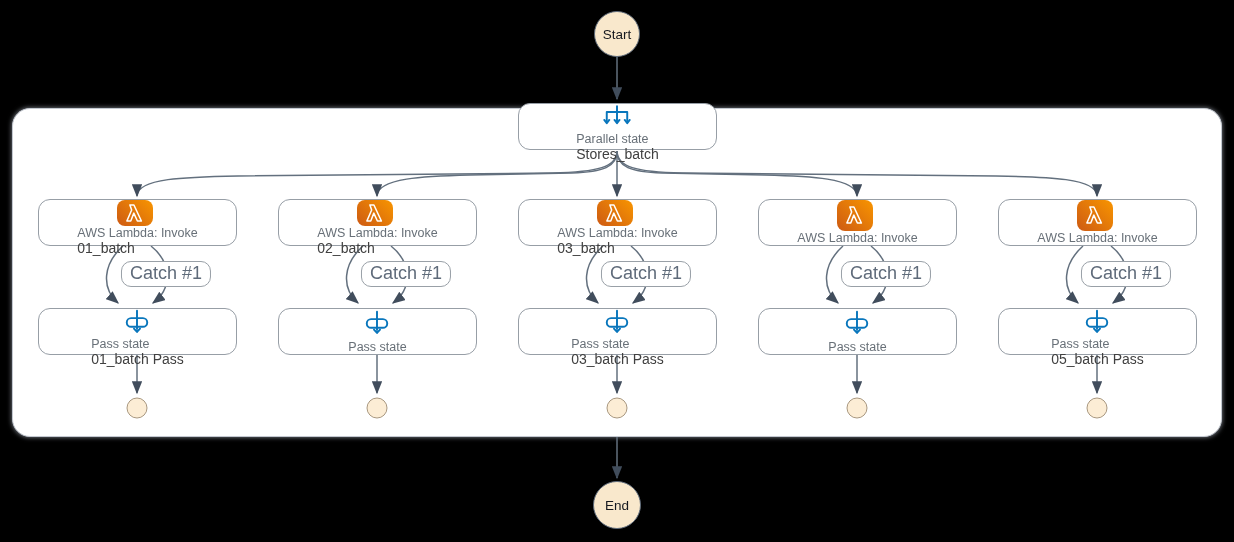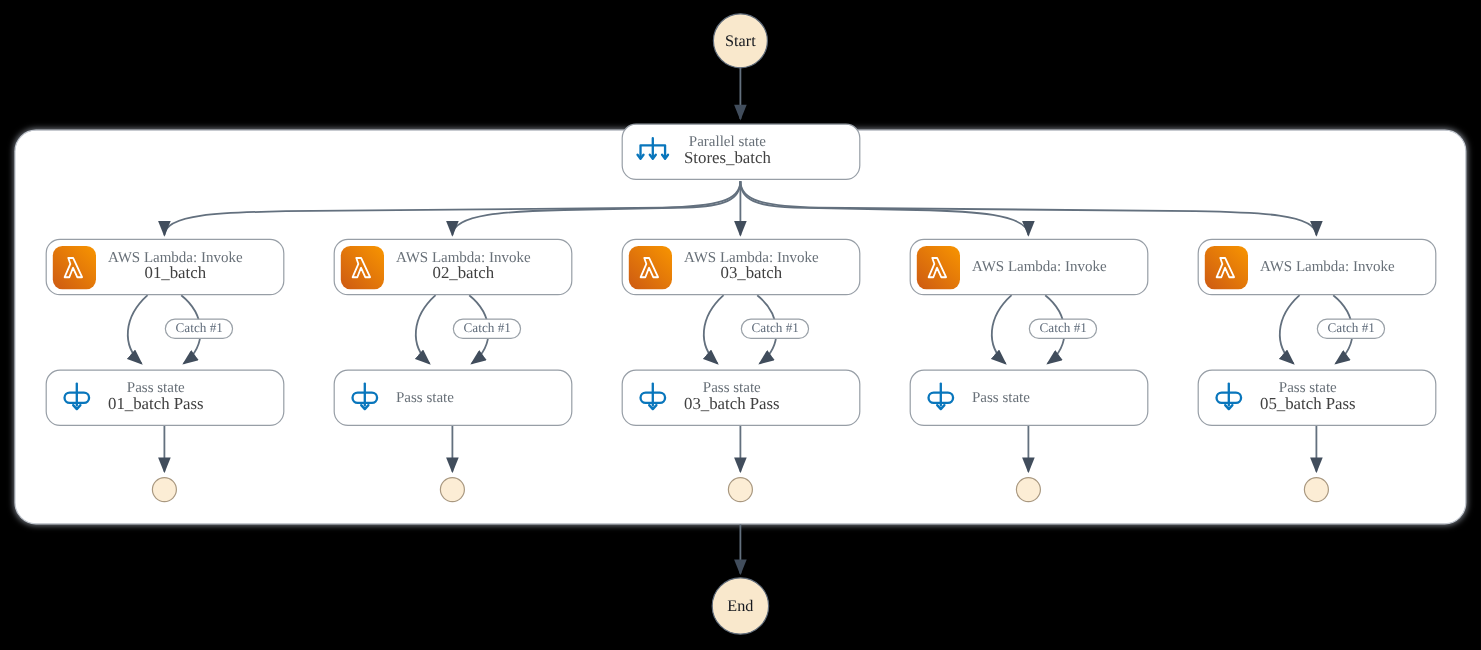--- a/index.html
+++ b/index.html
@@ -1,46 +1,46 @@
 <!DOCTYPE html>
 <html><head>
 <meta charset="utf-8">
 <style>
   html,body{margin:0;padding:0;background:#000;}
   .canvas{
     position:relative;width:1234px;height:542px;background:#000;
-    font-family:Liberation Serif, serif;overflow:hidden;text-align:center;
+    font-family:Liberation Sans, sans-serif;overflow:hidden;
   }
   .container{
     position:absolute;left:12px;top:108px;width:1210px;height:329px;
     background:#fff;border:1px solid #c3c8d0;border-radius:18px;
     box-shadow:0 0 5px rgba(150,155,165,.9);box-sizing:border-box;
   }
   .edges{position:absolute;left:0;top:0;pointer-events:none;}
   .card{
     position:absolute;width:199px;height:47px;background:#fff;
     border:1px solid #979ea6;border-radius:12px;box-sizing:border-box;
-    display:flex;align-items:center;cursor:pointer;
+    display:flex;align-items:center;cursor:pointer;flex-direction:column;
   }
   .lambda-badge{
     width:36px;height:36px;min-width:36px;border-radius:8px;
     margin:0 10px 0 5px;display:flex;align-items:center;justify-content:center;
     background:linear-gradient(45deg,#cd5a13 0%,#f89500 100%);
   }
   .blue-badge{
     width:34px;height:34px;min-width:34px;margin:0 9px 0 8px;
     display:flex;align-items:center;justify-content:center;
   }
   .txt{display:flex;flex-direction:column;justify-content:center;}
   .type-label{font-size:12.5px;color:#687078;line-height:1.15;white-space:nowrap;}
   .title{font-size:14px;color:#404040;line-height:1.2;white-space:nowrap;}
   .catch-pill{
     position:absolute;transform:translate(-50%,-50%);
     background:#fff;border:1px solid #99a0a7;border-radius:10px;
-    padding:1px 8px 2px 8px;font-size:11px;color:#5f6b7a;white-space:nowrap;
+    padding:1px 8px 2px 8px;font-size:18px;color:#5f6b7a;white-space:nowrap;
   }
   .bignode{
     position:absolute;width:44px;height:44px;border-radius:50%;
     background:#f9e8cc;border:1px solid #5f6b7a;
     display:flex;align-items:center;justify-content:center;
     font-size:13.5px;color:#16191f;transform:translate(-50%,-50%);
   }
   .dot{
     position:absolute;width:21px;height:21px;border-radius:50%;
     background:#fcedd5;border:1px solid #a99880;

